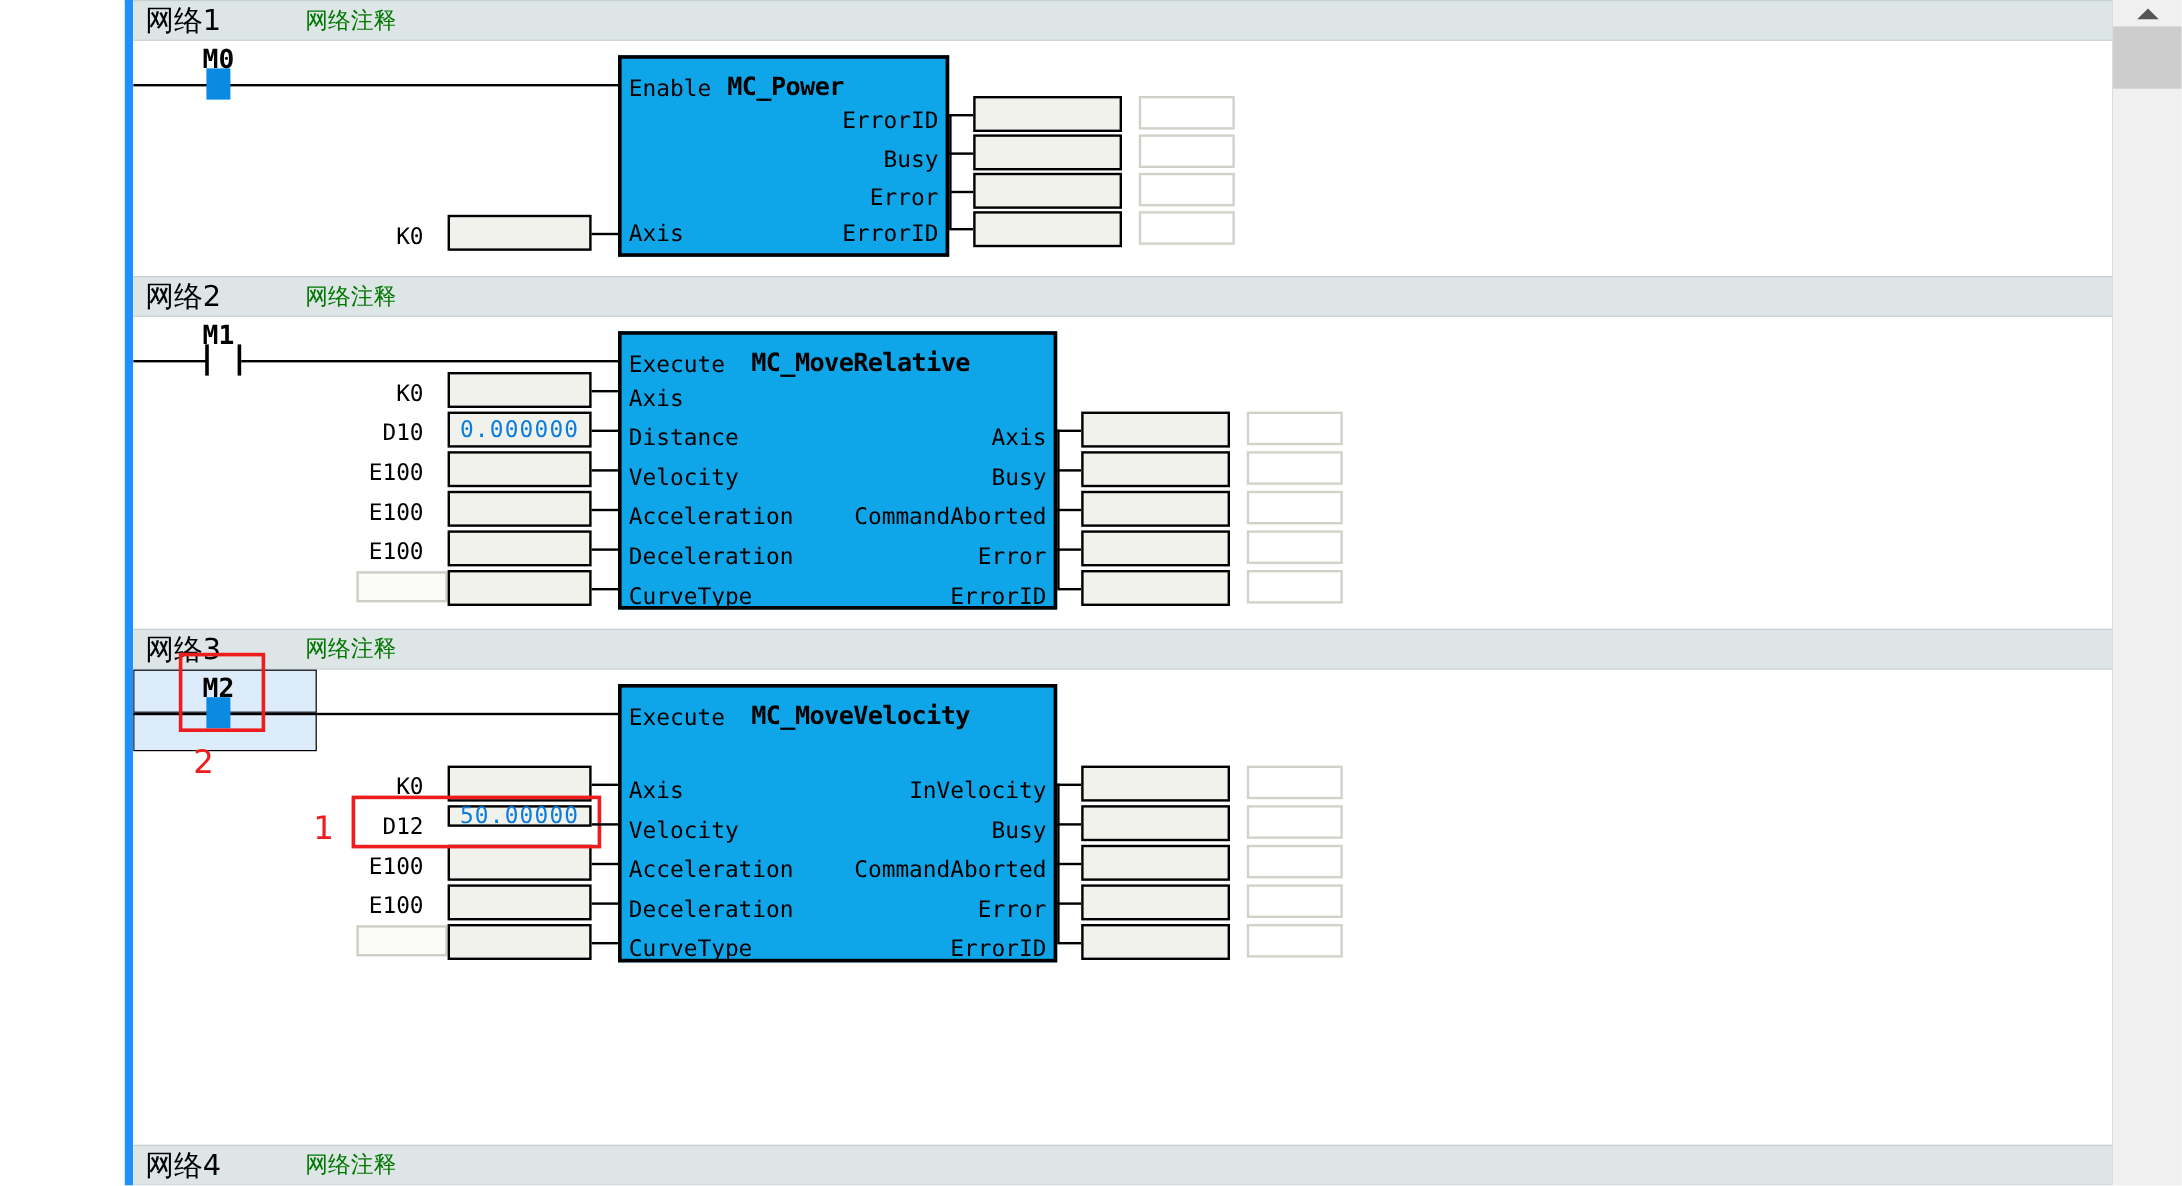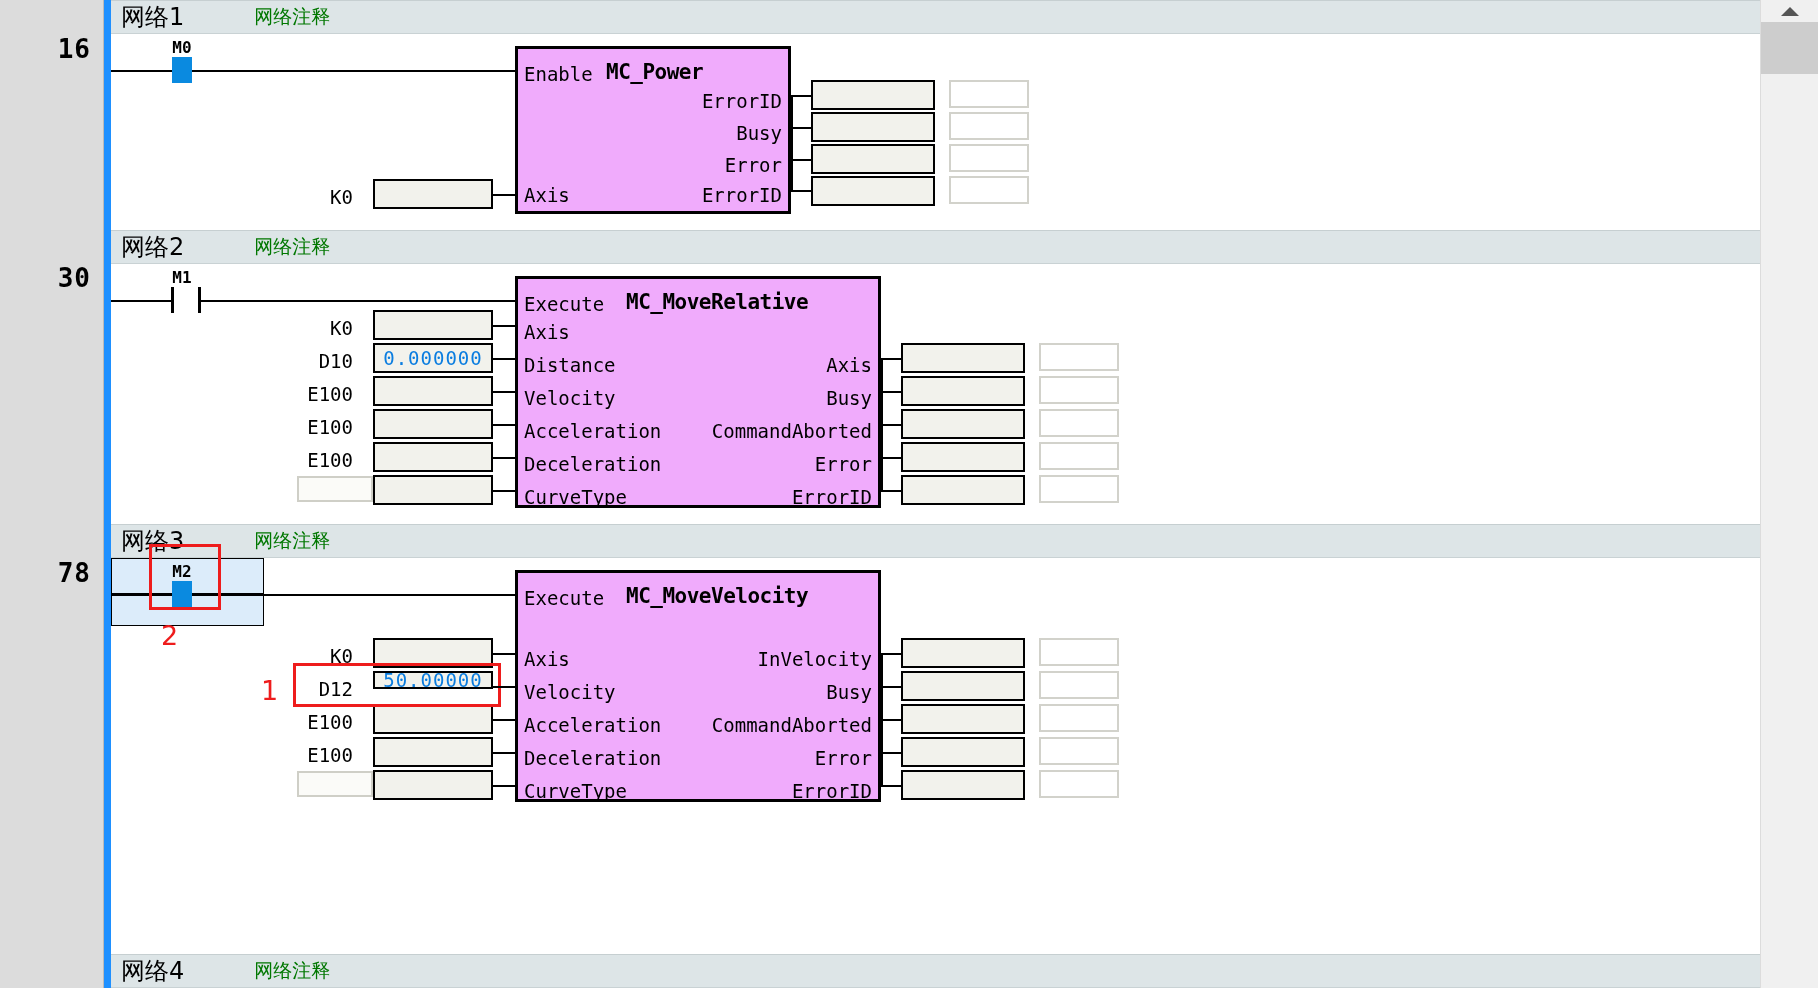--- a/index.html
+++ b/index.html
@@ -88,21 +88,21 @@
     position: absolute;
     width: 0;
     border-left: 2px solid #000;
   }
 
   
   .contact-label {
     position: absolute;
     font-family: "DejaVu Sans Mono", monospace;
     font-weight: bold;
-    font-size: 16px;
+    font-size: 22px;
     color: #000;
     text-align: center;
     white-space: nowrap;
   }
   
   .contact-forced {
     position: absolute;
     background: #0a8ae0;
     width: 20px; height: 26px;
   }
@@ -124,21 +124,21 @@
   
   .cell-sel {
     position: absolute;
     background: #dcecfa;
     border: 1px solid #000;
   }
 
   
   .fb {
     position: absolute;
-    background: #f0abfc;
+    background: #0ea5e9;
     border: 3px solid #000;
   }
   .fb-title {
     position: absolute;
     font-family: "DejaVu Sans Mono", monospace;
     font-weight: bold;
     font-size: 21px;
     color: #000;
     letter-spacing: -0.5px;
     white-space: nowrap;
@@ -250,25 +250,20 @@
     background: #a6a6a6;
   }
 </style>
 </head>
 <body>
 
 <div id="app">
 
   <div class="top-frame"></div>
 
-  <div class="gutter">
-    <div class="rung-num" style="top:34px;">16</div>
-    <div class="rung-num" style="top:263px;">30</div>
-    <div class="rung-num" style="top:558px;">78</div>
-  </div>
 
   <div class="power-rail"></div>
 
   <div class="canvas">
 
     <div class="net-header" style="top:0;">
       <span class="net-label">网络1</span>
       <span class="net-comment">网络注释</span>
     </div>
 

